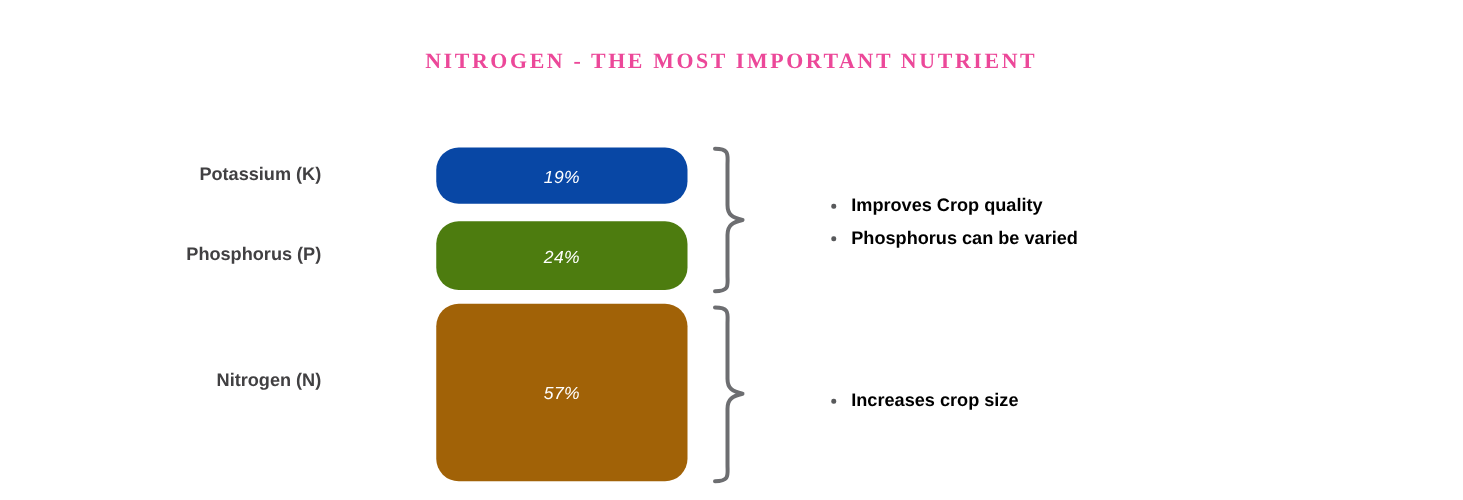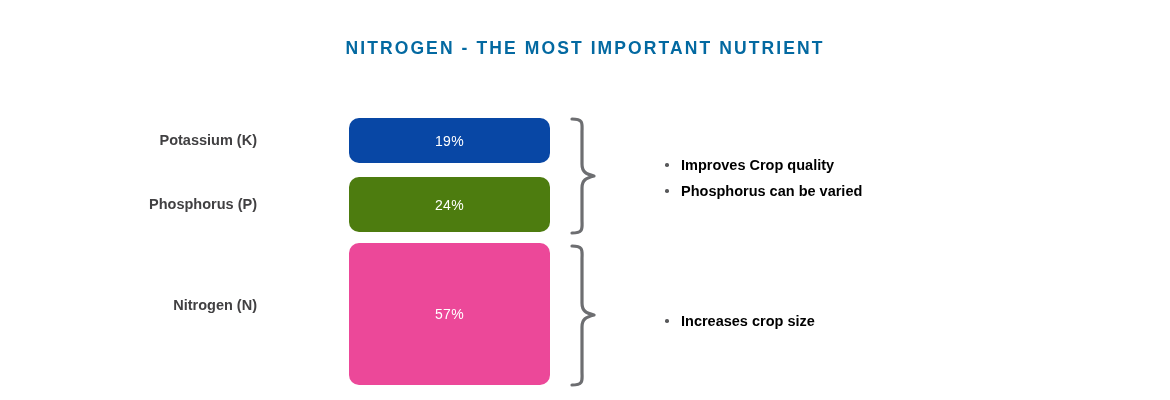--- a/index.html
+++ b/index.html
@@ -25,22 +25,23 @@
   
   #chart-title {
     position: absolute;
     left: 0;
     top: 38px;
     width: 1170px;
     text-align: center;
     font-size: 17.5px;
     font-weight: bold;
     letter-spacing: 2.1px;
-    color: #0369a1;
+    color: #ec4899;
     white-space: nowrap;
+    font-family: Liberation Serif, serif;
   }
 
   
   .cat-label {
     position: absolute;
     right: 913px;           
     width: 260px;
     text-align: right;
     font-size: 14.5px;
     font-weight: bold;
@@ -49,34 +50,35 @@
   }
   #label-potassium  { top: 132px; }
   #label-phosphorus { top: 196px; }
   #label-nitrogen   { top: 297px; }
 
   
   .bar {
     position: absolute;
     left: 349px;
     width: 201px;
-    border-radius: 10px;
+    border-radius: 18px;
     display: flex;
     align-items: center;
     justify-content: center;
     box-sizing: border-box;
+    font-style: italic;
   }
   .bar-value {
     font-size: 14px;
     color: #ffffff;
     letter-spacing: 0.3px;
   }
   #bar-potassium  { top: 118px; height: 45px;  background: #0847a5; }
   #bar-phosphorus { top: 177px; height: 55px;  background: #4d7c0f; }
-  #bar-nitrogen   { top: 243px; height: 142px; background: #ec4899; }
+  #bar-nitrogen   { top: 243px; height: 142px; background: #a16207; }
 
   
   .brace {
     position: absolute;
     left: 568px;
     width: 34px;
   }
   .brace svg { display: block; width: 100%; height: 100%; }
   #brace-top    { top: 116px; height: 120px; }
   #brace-bottom { top: 243px; height: 145px; }

